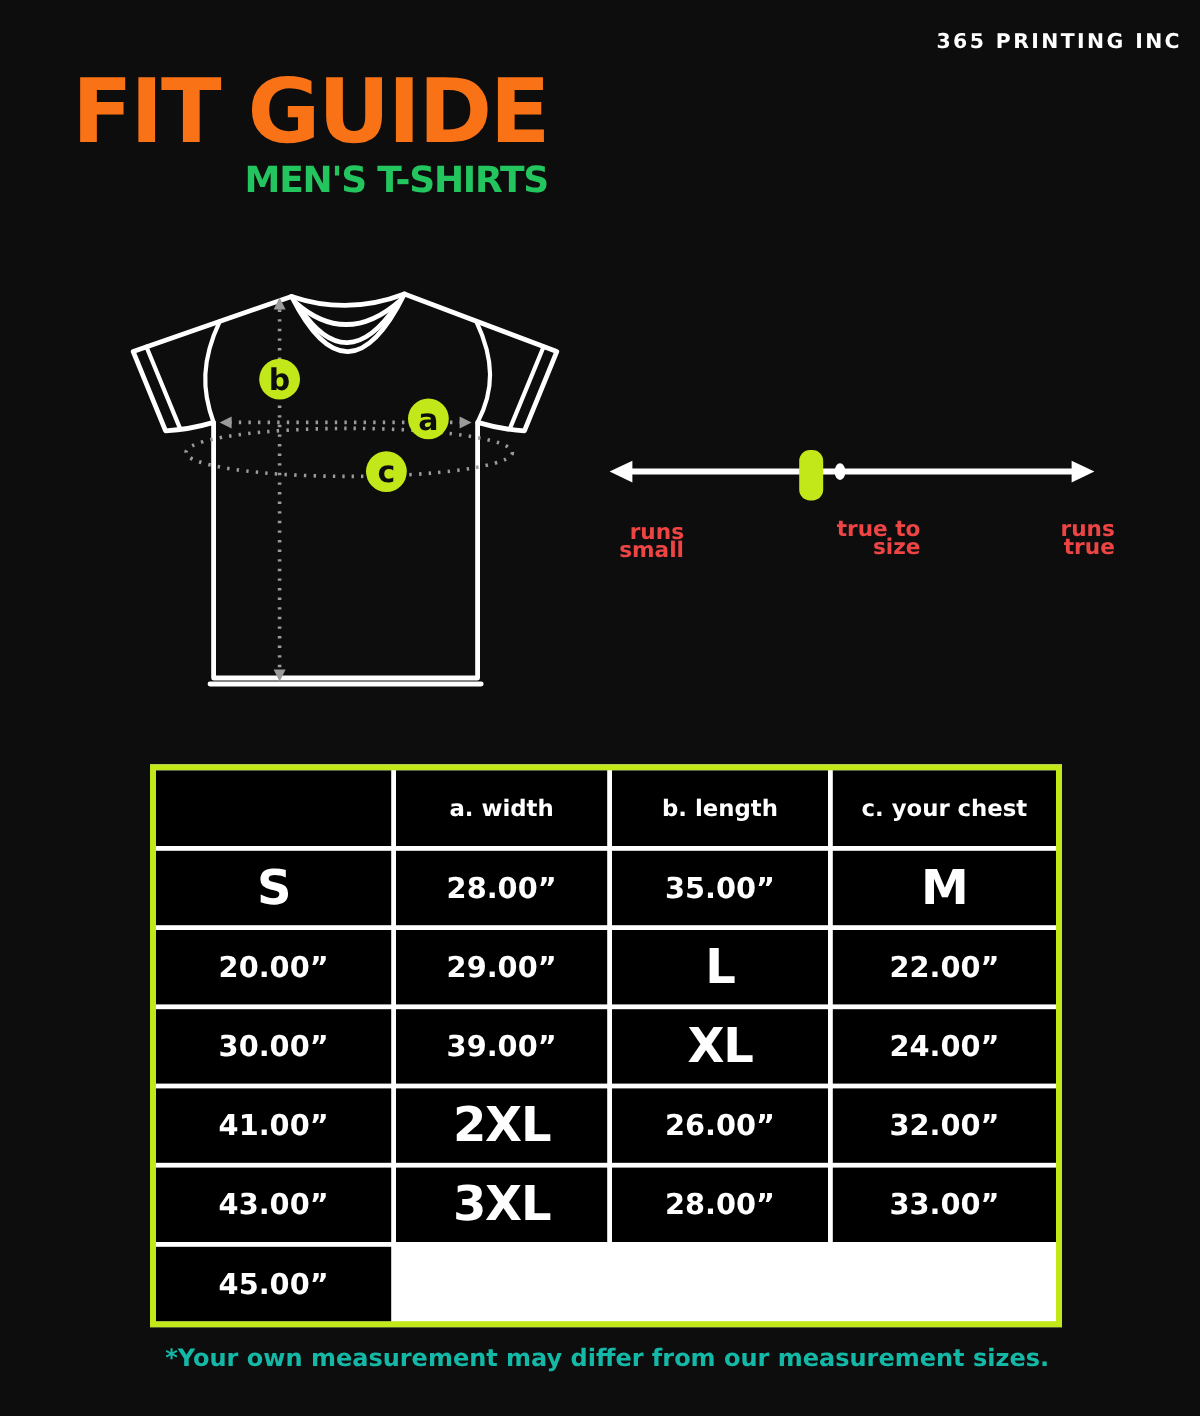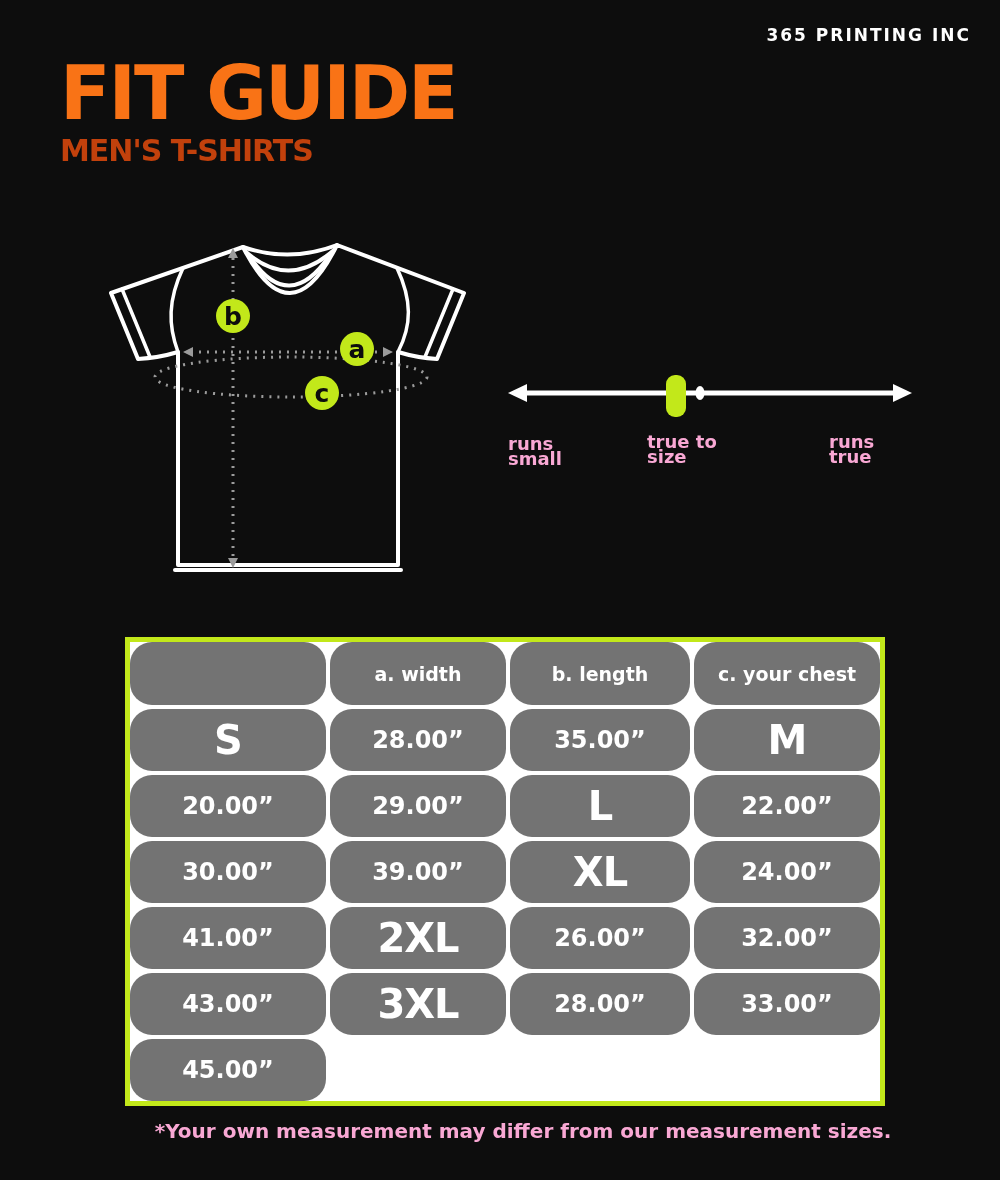--- a/index.html
+++ b/index.html
@@ -1,42 +1,42 @@
 <!DOCTYPE html>
 <html><head>
 <meta charset="utf-8">
 <style>
   html,body{margin:0;padding:0;background:#0d0d0d;}
   body{width:1000px;height:1180px;position:relative;overflow:hidden;
        font-family:"DejaVu Sans","Liberation Sans",sans-serif;color:#fff;font-weight:bold;}
   .abs{position:absolute;}
 
-  .brand{top:25px;right:29px;font-size:17px;letter-spacing:2px;color:#fff;}
+  .brand{top:25px;right:15px;font-size:17px;letter-spacing:2px;color:#fff;}
 
   .title-block{left:60px;top:56px;}
   .page-title{font-size:74px;line-height:1.0;letter-spacing:-2px;color:#f97316;white-space:nowrap;}
-  .page-subtitle{font-size:30px;letter-spacing:-1px;color:#c2410c;text-align:left;margin-top:3px;}
+  .page-subtitle{font-size:30px;letter-spacing:-1px;color:#22c55e;text-align:right;margin-top:3px;}
 
   .diagram{left:90px;top:230px;width:400px;height:360px;}
   .fitscale{left:500px;top:360px;width:420px;height:70px;}
 
-  .scale-label{font-size:18px;line-height:15px;text-align:left;color:#f9a8d4;}
+  .scale-label{font-size:18px;line-height:15px;text-align:right;color:#ef4444;}
   .lbl-small{left:508px;top:436px;width:62px;}
   .lbl-true{left:647px;top:434px;width:120px;}
   .lbl-large{left:829px;top:434px;width:100px;}
 
   .size-table{left:125px;top:637px;border:5px solid #c2e81a;background:#ffffff;
     display:grid;grid-template-columns:196px 176px 180px 186px;
     grid-template-rows:63px repeat(6,62px);gap:4px;}
-  .cell{background:#737373;display:flex;align-items:center;justify-content:center;border-radius:22px;}
+  .cell{background:#000000;display:flex;align-items:center;justify-content:center;}
   .hdr{font-size:19px;}
   .sizelbl{font-size:40px;letter-spacing:-1px;}
   .val{font-size:24px;}
 
-  .footnote{left:142px;top:1119px;width:762px;text-align:center;font-size:20px;color:#f9a8d4;}
+  .footnote{left:125px;top:1119px;width:762px;text-align:center;font-size:20px;color:#14b8a6;}
 </style>
 </head>
 <body>
 
 <div class="abs brand">365 PRINTING INC</div>
 
 <div class="abs title-block">
   <div class="page-title">FIT GUIDE</div>
   <div class="page-subtitle">MEN'S T-SHIRTS</div>
 </div>

